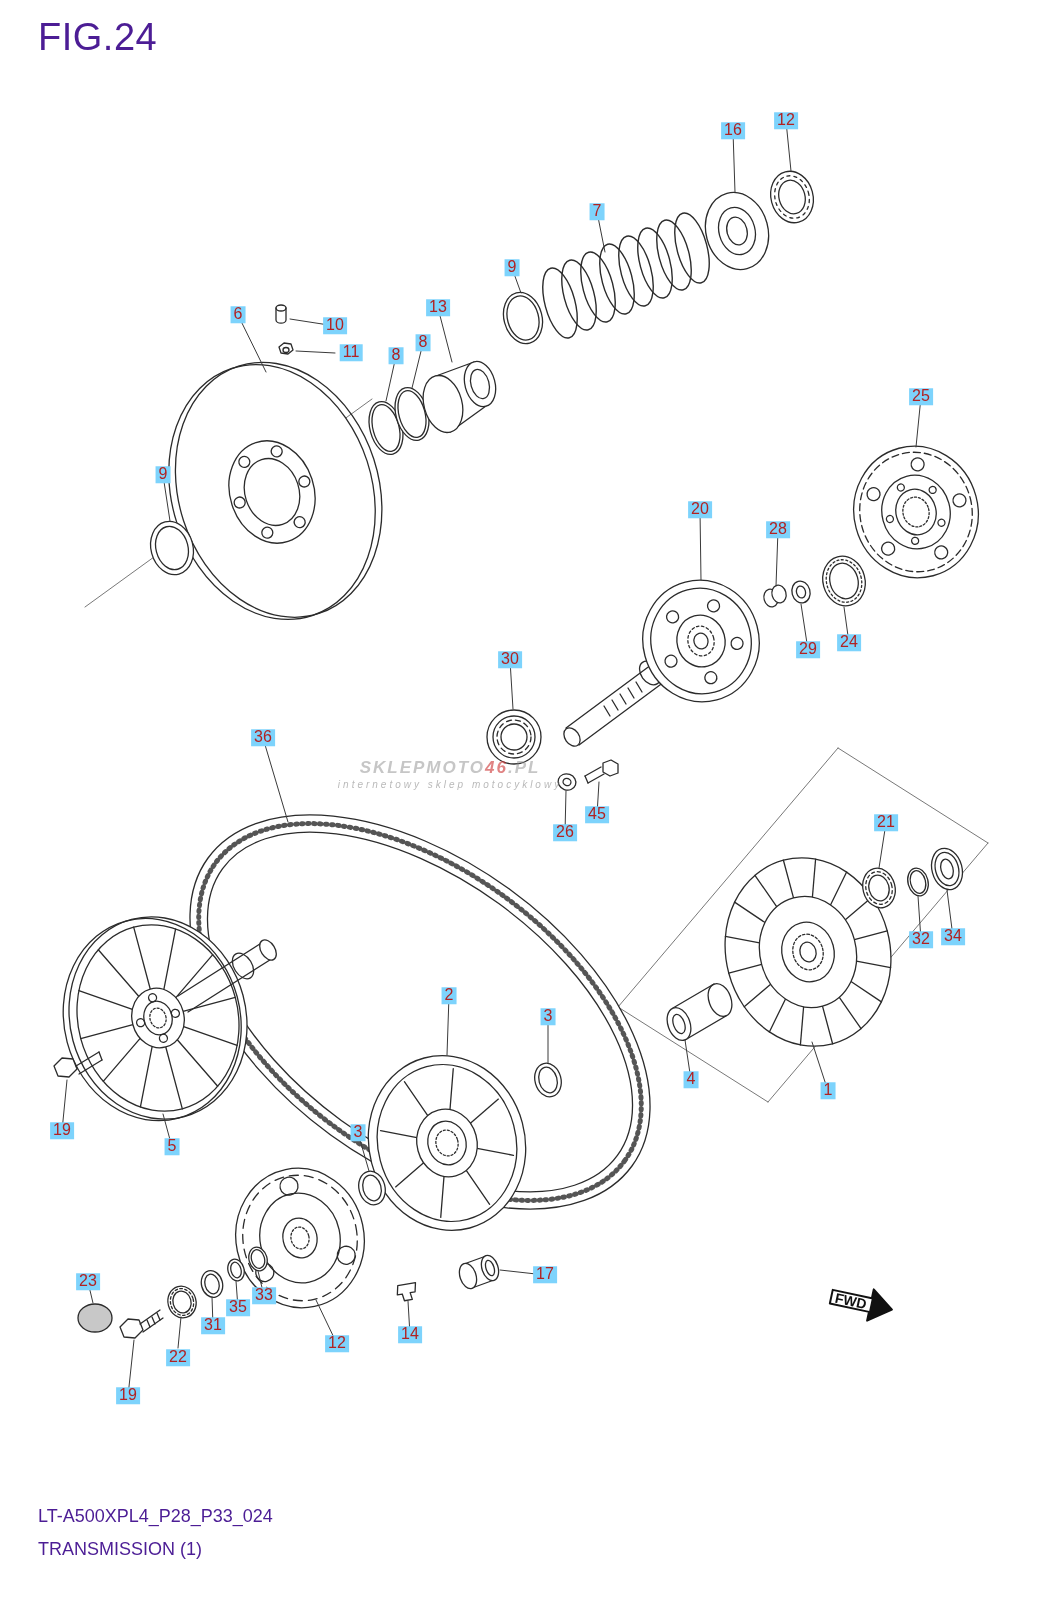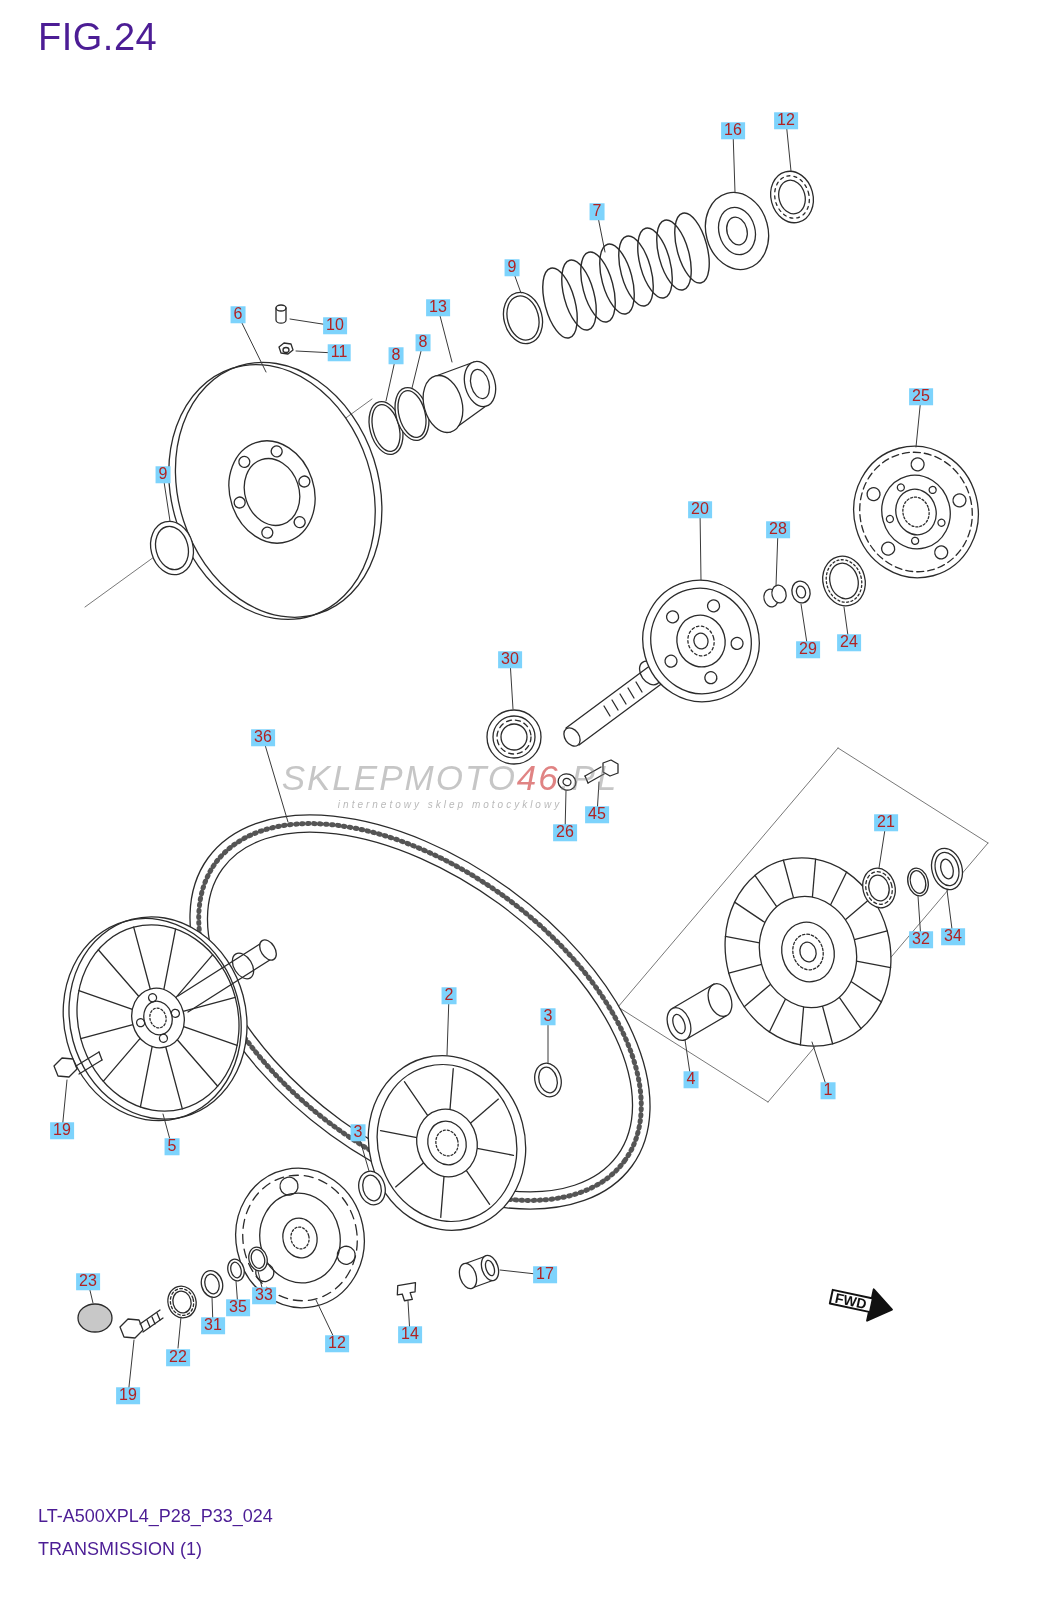--- a/index.html
+++ b/index.html
@@ -5,21 +5,21 @@
   * { box-sizing: border-box; }
   html,body { margin:0; padding:0; background:#ffffff; }
   body { font-family:"Liberation Sans", sans-serif; }
   .page { position:relative; width:1040px; height:1600px; background:#fff; overflow:hidden; }
   .fig-title { position:absolute; left:38px; top:16px; margin:0; font-size:38px; font-weight:normal; color:#4c1d95; letter-spacing:.5px; }
   svg.art { position:absolute; left:0; top:0; }
   .label-layer { position:absolute; left:0; top:0; width:1040px; height:1600px; pointer-events:none; }
   .part-label { position:absolute; transform:translate(-50%,-52%); font-size:16px; color:var(--label-color,#b22222);
                 background:#7dd3fc; padding:0 3px; line-height:1.05; }
   .watermark { position:absolute; left:280px; top:758px; width:340px; text-align:center; pointer-events:none; }
-  .wm-main { font-size:35px; font-weight:normal; font-style:italic; letter-spacing:2px; color:rgba(128,128,128,.45); }
+  .wm-main { font-size:17px; font-weight:bold; font-style:italic; letter-spacing:2px; color:rgba(128,128,128,.45); }
   .wm-accent { color:rgba(205,55,55,.62); }
   .wm-sub { font-size:10px; font-style:italic; letter-spacing:3px; color:rgba(128,128,128,.55); margin-top:1px; }
   .footer { position:absolute; left:38px; top:1506px; color:#4c1d95; }
   .footer .code { font-size:18px; }
   .footer .name { font-size:18px; margin-top:12px; }
 </style>
 </head>
 <body>
 
 <div class="page">
@@ -428,21 +428,21 @@
   </svg>
 
   <div class="watermark">
     <div class="wm-main"><span>SKLEPMOTO</span><span class="wm-accent">46</span><span>.PL</span></div>
     <div class="wm-sub">internetowy sklep motocyklowy</div>
   </div>
 
   <div class="label-layer">
       <div class="part-label" style="left: 238px; top: 315px;">6</div>
       <div class="part-label" style="left: 335px; top: 326px;">10</div>
-      <div class="part-label" style="left: 339px; top: 353px;">11</div>
+      <div class="part-label" style="left: 351px; top: 353px;">11</div>
       <div class="part-label" style="left: 438px; top: 308px;">13</div>
       <div class="part-label" style="left: 396px; top: 356px;">8</div>
       <div class="part-label" style="left: 423px; top: 343px;">8</div>
       <div class="part-label" style="left: 512px; top: 268px;">9</div>
       <div class="part-label" style="left: 597px; top: 212px;">7</div>
       <div class="part-label" style="left: 733px; top: 131px;">16</div>
       <div class="part-label" style="left: 786px; top: 121px;">12</div>
       <div class="part-label" style="left: 921px; top: 397px;">25</div>
       <div class="part-label" style="left: 163px; top: 475px;">9</div>
       <div class="part-label" style="left: 700px; top: 510px;">20</div>

